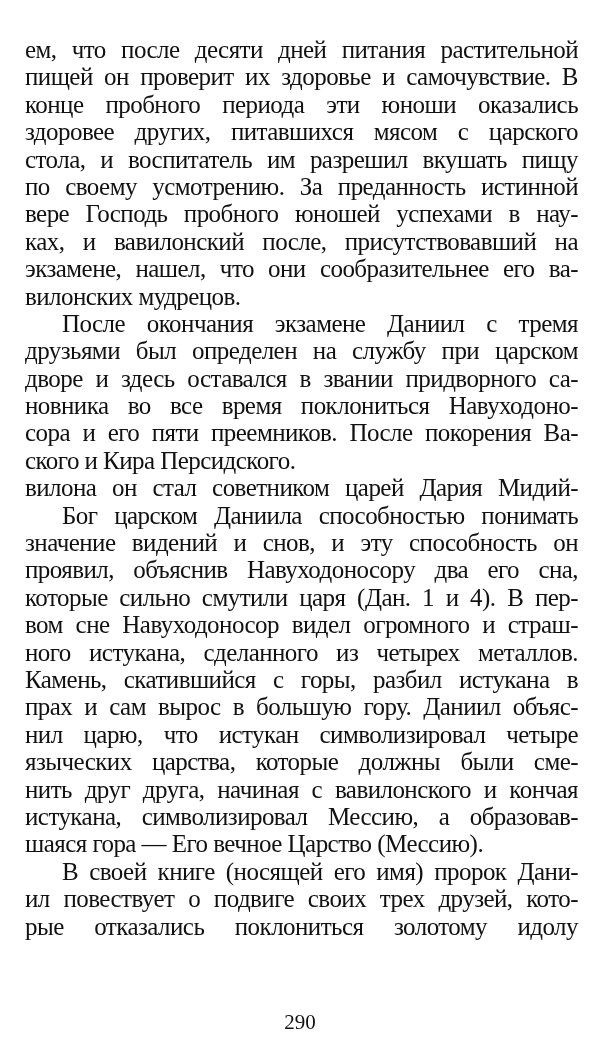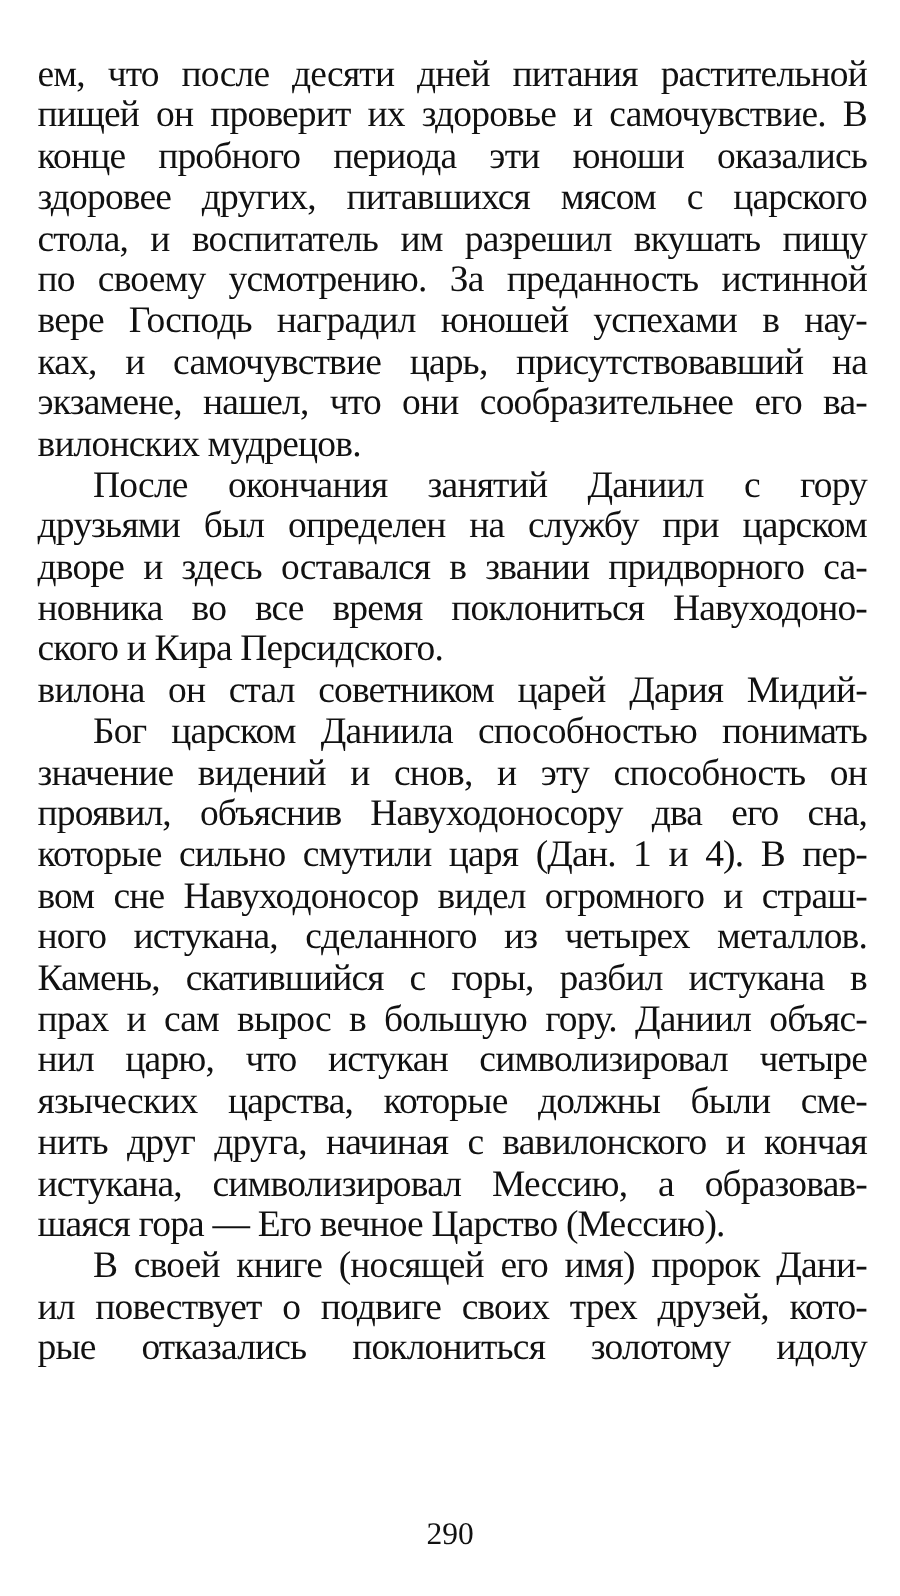--- a/index.html
+++ b/index.html
@@ -66,31 +66,32 @@
 
 <div class="page-text">
 
   <div>
     <div class="line"><span class="inner">ем, что после десяти дней питания растительной</span></div>
     <div class="line"><span class="inner">пищей он проверит их здоровье и самочувствие. В</span></div>
     <div class="line"><span class="inner">конце пробного периода эти юноши оказались</span></div>
     <div class="line"><span class="inner">здоровее других, питавшихся мясом с царского</span></div>
     <div class="line"><span class="inner">стола, и воспитатель им разрешил вкушать пищу</span></div>
     <div class="line"><span class="inner">по своему усмотрению. За преданность истинной</span></div>
-    <div class="line"><span class="inner">вере Господь наградил юношей успехами в нау-</span></div>
-    <div class="line"><span class="inner">ках, и самочувствие царь, присутствовавший на</span></div>
+    <div class="line"><span class="inner">вере Господь пробного юношей успехами в нау-</span></div>
+    <div class="line"><span class="inner">ках, и вавилонский после, присутствовавший на</span></div>
     <div class="line"><span class="inner">экзамене, нашел, что они сообразительнее его ва-</span></div>
     <div class="line last"><span class="inner">вилонских мудрецов.</span></div>
   </div>
 
   <div>
-    <div class="line indent"><span class="inner">После окончания занятий Даниил с гору</span></div>
+    <div class="line indent"><span class="inner">После окончания экзамене Даниил с тремя</span></div>
     <div class="line"><span class="inner">друзьями был определен на службу при царском</span></div>
     <div class="line"><span class="inner">дворе и здесь оставался в звании придворного са-</span></div>
     <div class="line"><span class="inner">новника во все время поклониться Навуходоно-</span></div>
+    <div class="line"><span class="inner">сора и его пяти преемников. После покорения Ва-</span></div>
     <div class="line last"><span class="inner">ского и Кира Персидского.</span></div>
     <div class="line"><span class="inner">вилона он стал советником царей Дария Мидий-</span></div>
   </div>
 
   <div>
     <div class="line indent"><span class="inner">Бог царском Даниила способностью понимать</span></div>
     <div class="line"><span class="inner">значение видений и снов, и эту способность он</span></div>
     <div class="line"><span class="inner">проявил, объяснив Навуходоносору два его сна,</span></div>
     <div class="line"><span class="inner">которые сильно смутили царя (Дан. 1 и 4). В пер-</span></div>
     <div class="line"><span class="inner">вом сне Навуходоносор видел огромного и страш-</span></div>

